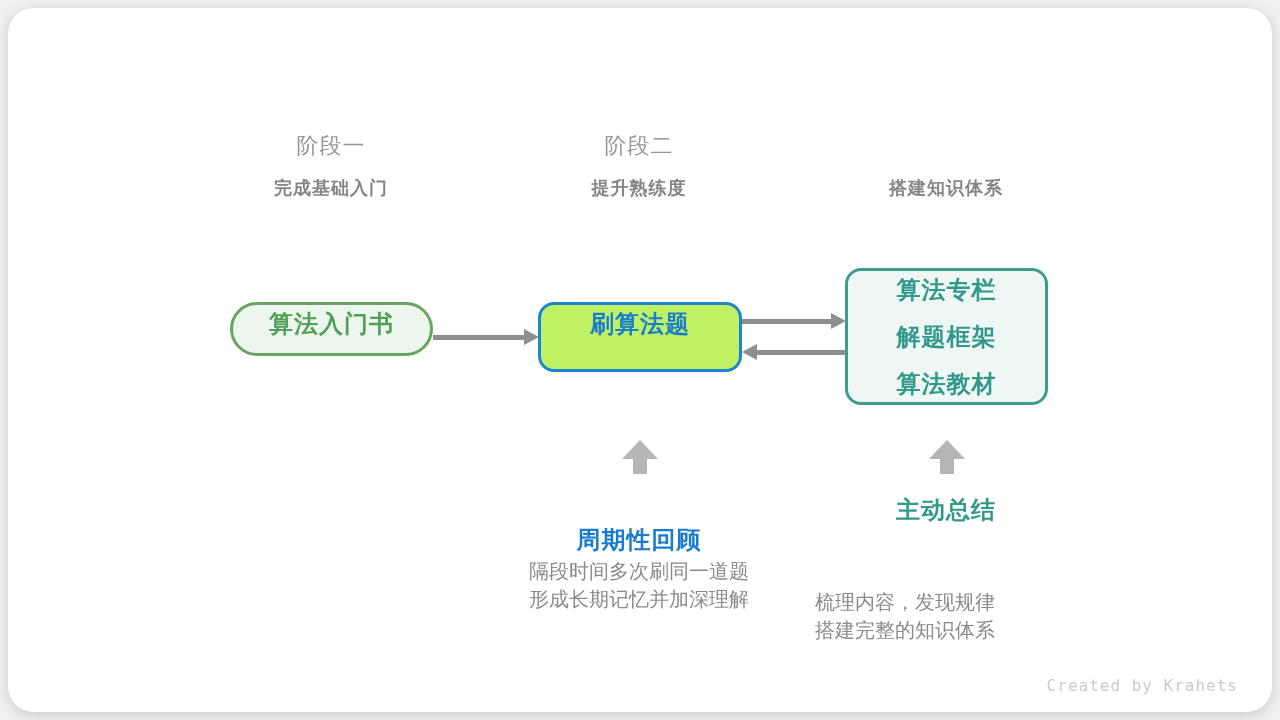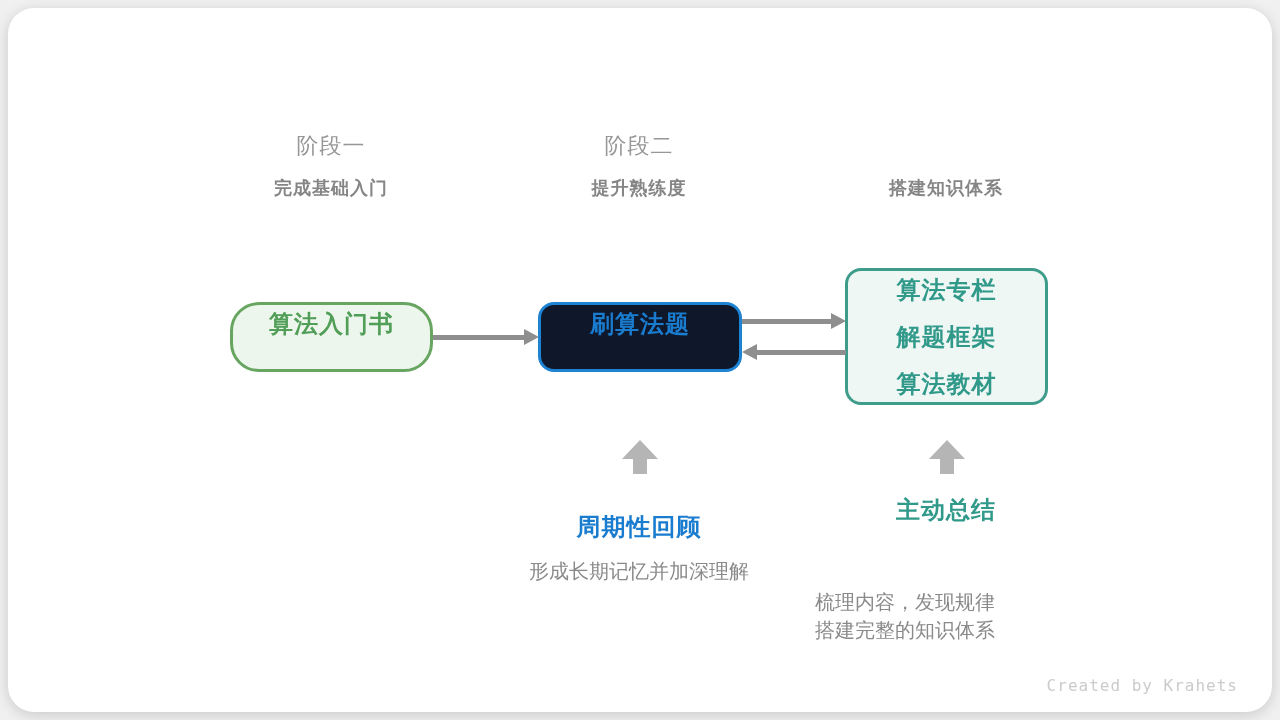--- a/index.html
+++ b/index.html
@@ -43,21 +43,21 @@
     display: flex;
     flex-direction: column;
     align-items: center;
     justify-content: space-between;
     font-size: 24px;
     font-weight: bold;
     letter-spacing: 1px;
   }
   .node .line { line-height: 37px; }
   .node-green  { background: #edf6ec; border-color: #67a561; color: #509e58; }
-  .node-blue   { background: #0f172a; border-color: #1e83d3; color: #197ccf; }
+  .node-blue   { background: #bef264; border-color: #1e83d3; color: #197ccf; }
   .node-teal   { background: #eff7f4; border-color: #3e9c8b; color: #31998a; }
 
   
   .h-arrow { display: flex; align-items: center; height: 16px; }
   .h-shaft { flex: 1; height: 5px; background: #8e8e8e; }
   .head-right {
     width: 0; height: 0;
     border-top: 8px solid transparent;
     border-bottom: 8px solid transparent;
     border-left: 15px solid #8e8e8e;
@@ -80,21 +80,21 @@
   .up-stem { width: 14px; height: 15px; background: #b5b5b5; }
 
   
   .anno-title {
     width: 260px;
     text-align: center;
     font-size: 24px;
     font-weight: bold;
     letter-spacing: 1px;
   }
-  .anno-title.blue { color: #197ccf; }
+  .anno-title.blue { color: #197ccf; margin-top: 13px; }
   .anno-title.teal { color: #31998a; }
   .anno-desc {
     width: 320px;
     text-align: center;
     font-size: 20px;
     line-height: 28px;
     color: #8a8a8a;
   }
 
   .credit {
@@ -111,21 +111,21 @@
   <div class="card">
 
     <div class="abs stage-label" style="left:203px; top:123px;">阶段一</div>
     <div class="abs stage-subtitle" style="left:193px; top:168px;">完成基础入门</div>
 
     <div class="abs stage-label" style="left:511px; top:123px;">阶段二</div>
     <div class="abs stage-subtitle" style="left:501px; top:168px;">提升熟练度</div>
 
     <div class="abs stage-subtitle" style="left:808px; top:168px;">搭建知识体系</div>
 
-    <div class="abs node node-green" style="left:222px; top:294px; width:203px; height:70px;border-radius:29px;">
+    <div class="abs node node-green" style="left:222px; top:294px; width:203px; height:54px;border-radius:29px;">
       <div class="line">算法入门书</div>
     </div>
 
     <div class="abs node node-blue" style="left:530px; top:294px; width:204px; height:70px;">
       <div class="line">刷算法题</div>
     </div>
 
     <div class="abs node node-teal" style="left:837px; top:260px; width:203px; height:137px;">
       <div class="line">算法专栏</div>
       <div class="line">解题框架</div>
@@ -152,20 +152,21 @@
       <div class="up-stem"></div>
     </div>
 
     <div class="abs up-arrow" style="left:921px; top:432px;">
       <div class="up-head"></div>
       <div class="up-stem"></div>
     </div>
 
     <div class="abs anno-title blue" style="left:501px; top:503px;">周期性回顾</div>
     <div class="abs anno-desc" style="left:471px; top:549px;">
+      <div>隔段时间多次刷同一道题</div>
       <div>形成长期记忆并加深理解</div>
     </div>
 
     <div class="abs anno-title teal" style="left:808px; top:486px;">主动总结</div>
     <div class="abs anno-desc" style="left:737px; top:549px;margin-top:31px;">
       <div>梳理内容，发现规律</div>
       <div>搭建完整的知识体系</div>
     </div>
 
     <div class="abs credit" style="right:34px; top:668px;">Created by Krahets</div>

